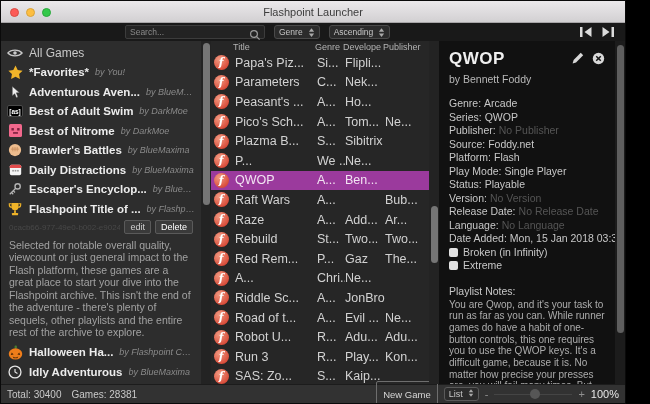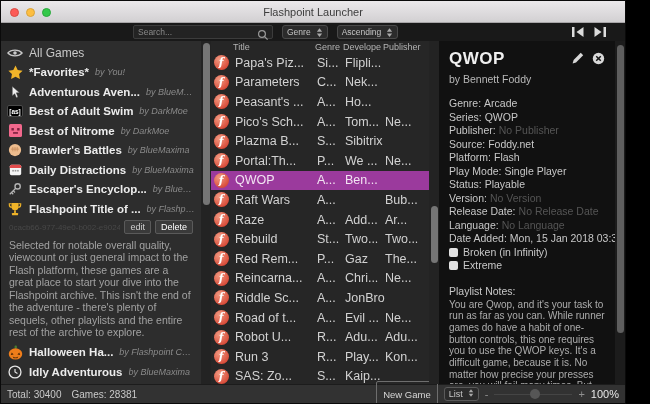--- a/index.html
+++ b/index.html
@@ -10,21 +10,21 @@
   
   .titlebar { height:22px; flex:0 0 22px; background:linear-gradient(#ebe9eb,#d2d0d2); border-bottom:1px solid #a8a6a8; position:relative; display:flex; align-items:center; justify-content:center; }
   .traffic { position:absolute; left:9px; top:7px; display:flex; gap:7px; }
   .light { width:9px; height:9px; border-radius:50%; }
   .light.red{ background:#fc5b57; border:1px solid #d94c44;}
   .light.yellow{ background:#fdbe41; border:1px solid #d9a33a;}
   .light.green{ background:#34c84a; border:1px solid #2aa83c;}
   .win-title { font-size:11px; color:#3c3c3c; }
 
   
-  .menubar { height:18px; flex:0 0 18px; background:#191919; display:flex; align-items:center; padding:0 12px; gap:2px; }
+  .menubar { height:18px; flex:0 0 18px; background:#191919; display:flex; align-items:center; padding:0 4px; gap:2px; }
   .menu-item { color:#d6d6d6; font-size:9.5px; padding:0 8px; line-height:18px; cursor:default; }
   .searchbox { position:relative; margin-left:6px; width:140px; height:14px; background:#232323; border:1px solid #3c3c3c; border-radius:2px; display:flex; align-items:center; }
   .searchbox input { background:transparent; border:none; outline:none; color:#bdbdbd; font-size:8.5px; width:118px; padding:0 4px; font-family:"Liberation Sans",sans-serif; }
   .searchbox input::placeholder { color:#8a8a8a; }
   .search-glyph { position:absolute; right:3px; top:1px; }
   .mselect { height:14px; margin-left:7px; background:#2b2b2b; border:1px solid #4a4a4a; border-radius:3px; color:#c6c6c6; font-size:8.5px; display:flex; align-items:center; padding:0 4px; gap:5px; }
   .mselect .sel-arr { display:flex; }
   .menu-spacer { flex:1; }
   .navbtns { display:flex; gap:8px; margin-right:6px; }
   .navbtn { display:flex; align-items:center; }
@@ -350,21 +350,20 @@
             </span>
             <span class="cell">Plazma B...</span>
             <span class="cell">S...</span>
             <span class="cell">Sibitrix</span>
             <span class="cell"></span>
           </div>
           <div class="game-row">
             <span class="side-icon">
               <span class="row-icon">f</span>
             </span>
-            <span class="cell">Portal:Th...</span>
             <span class="cell">P...</span>
             <span class="cell">We ...</span>
             <span class="cell">Ne...</span>
           </div>
           <div class="game-row selected">
             <span class="side-icon">
               <span class="row-icon">f</span>
             </span>
             <span class="cell">QWOP</span>
             <span class="cell">A...</span>
@@ -404,21 +403,20 @@
             </span>
             <span class="cell">Red Rem...</span>
             <span class="cell">P...</span>
             <span class="cell">Gaz</span>
             <span class="cell">The...</span>
           </div>
           <div class="game-row">
             <span class="side-icon">
               <span class="row-icon">f</span>
             </span>
-            <span class="cell">Reincarna...</span>
             <span class="cell">A...</span>
             <span class="cell">Chri...</span>
             <span class="cell">Ne...</span>
           </div>
           <div class="game-row">
             <span class="side-icon">
               <span class="row-icon">f</span>
             </span>
             <span class="cell">Riddle Sc...</span>
             <span class="cell">A...</span>

